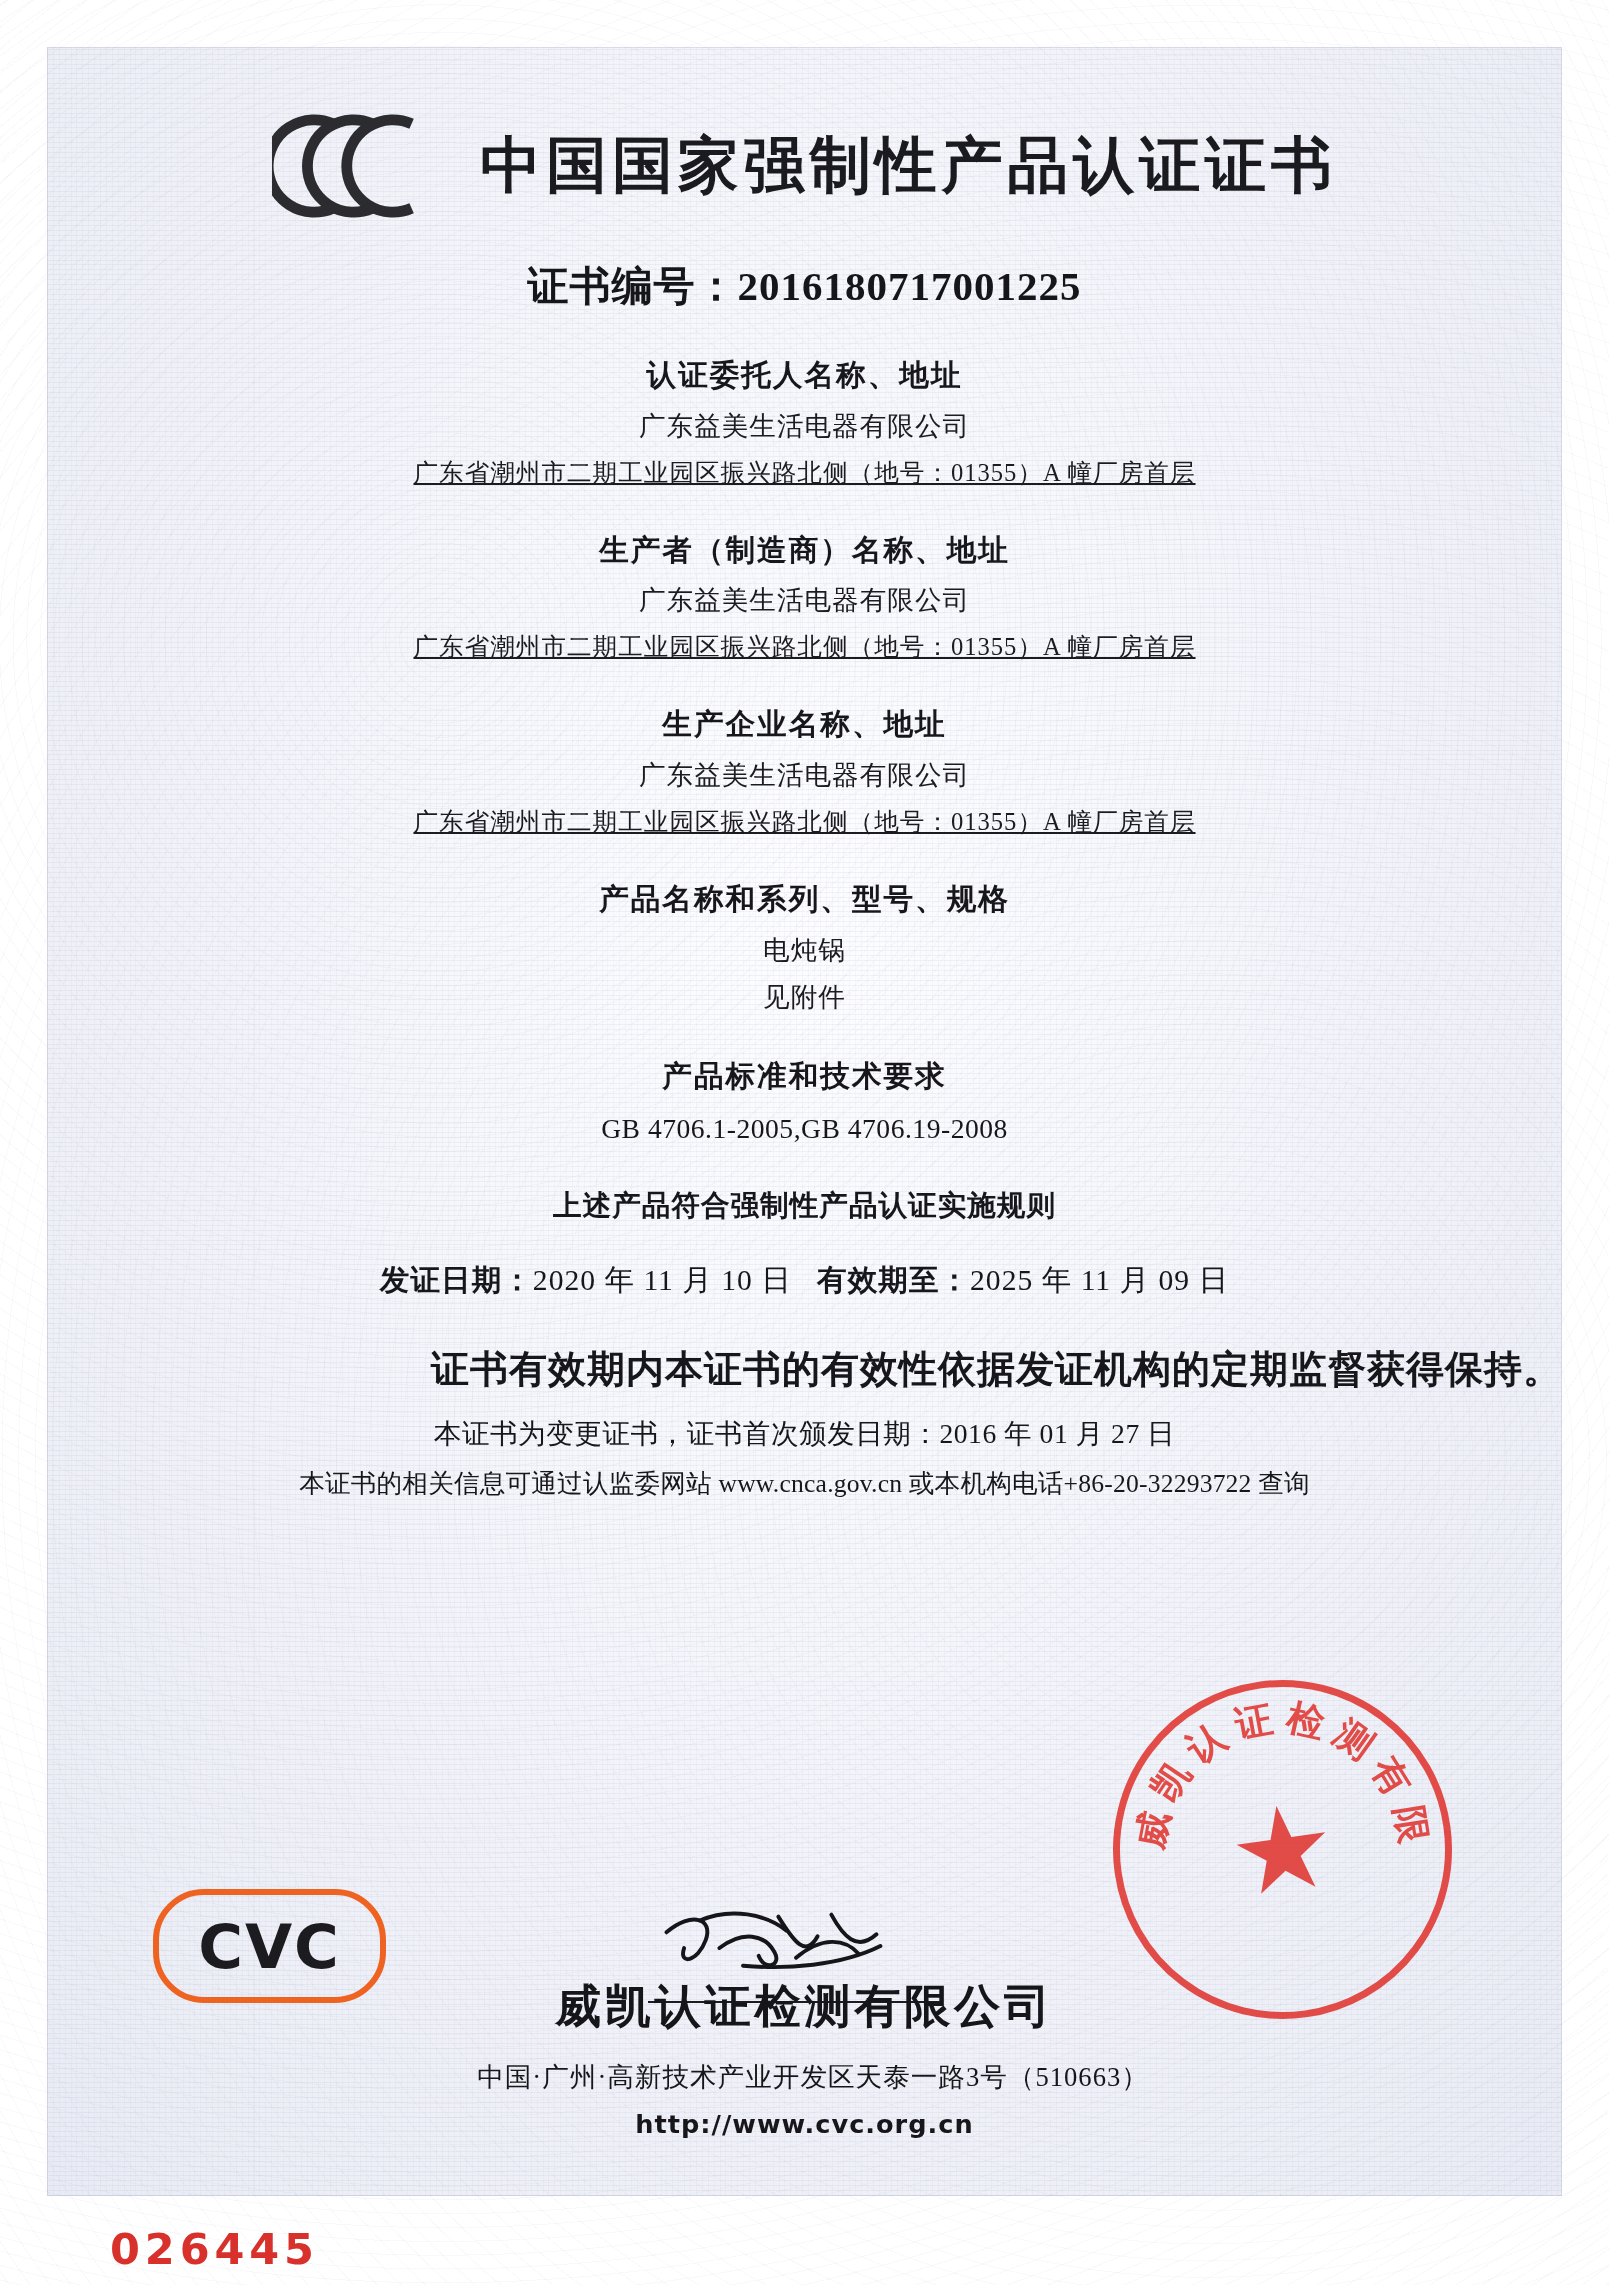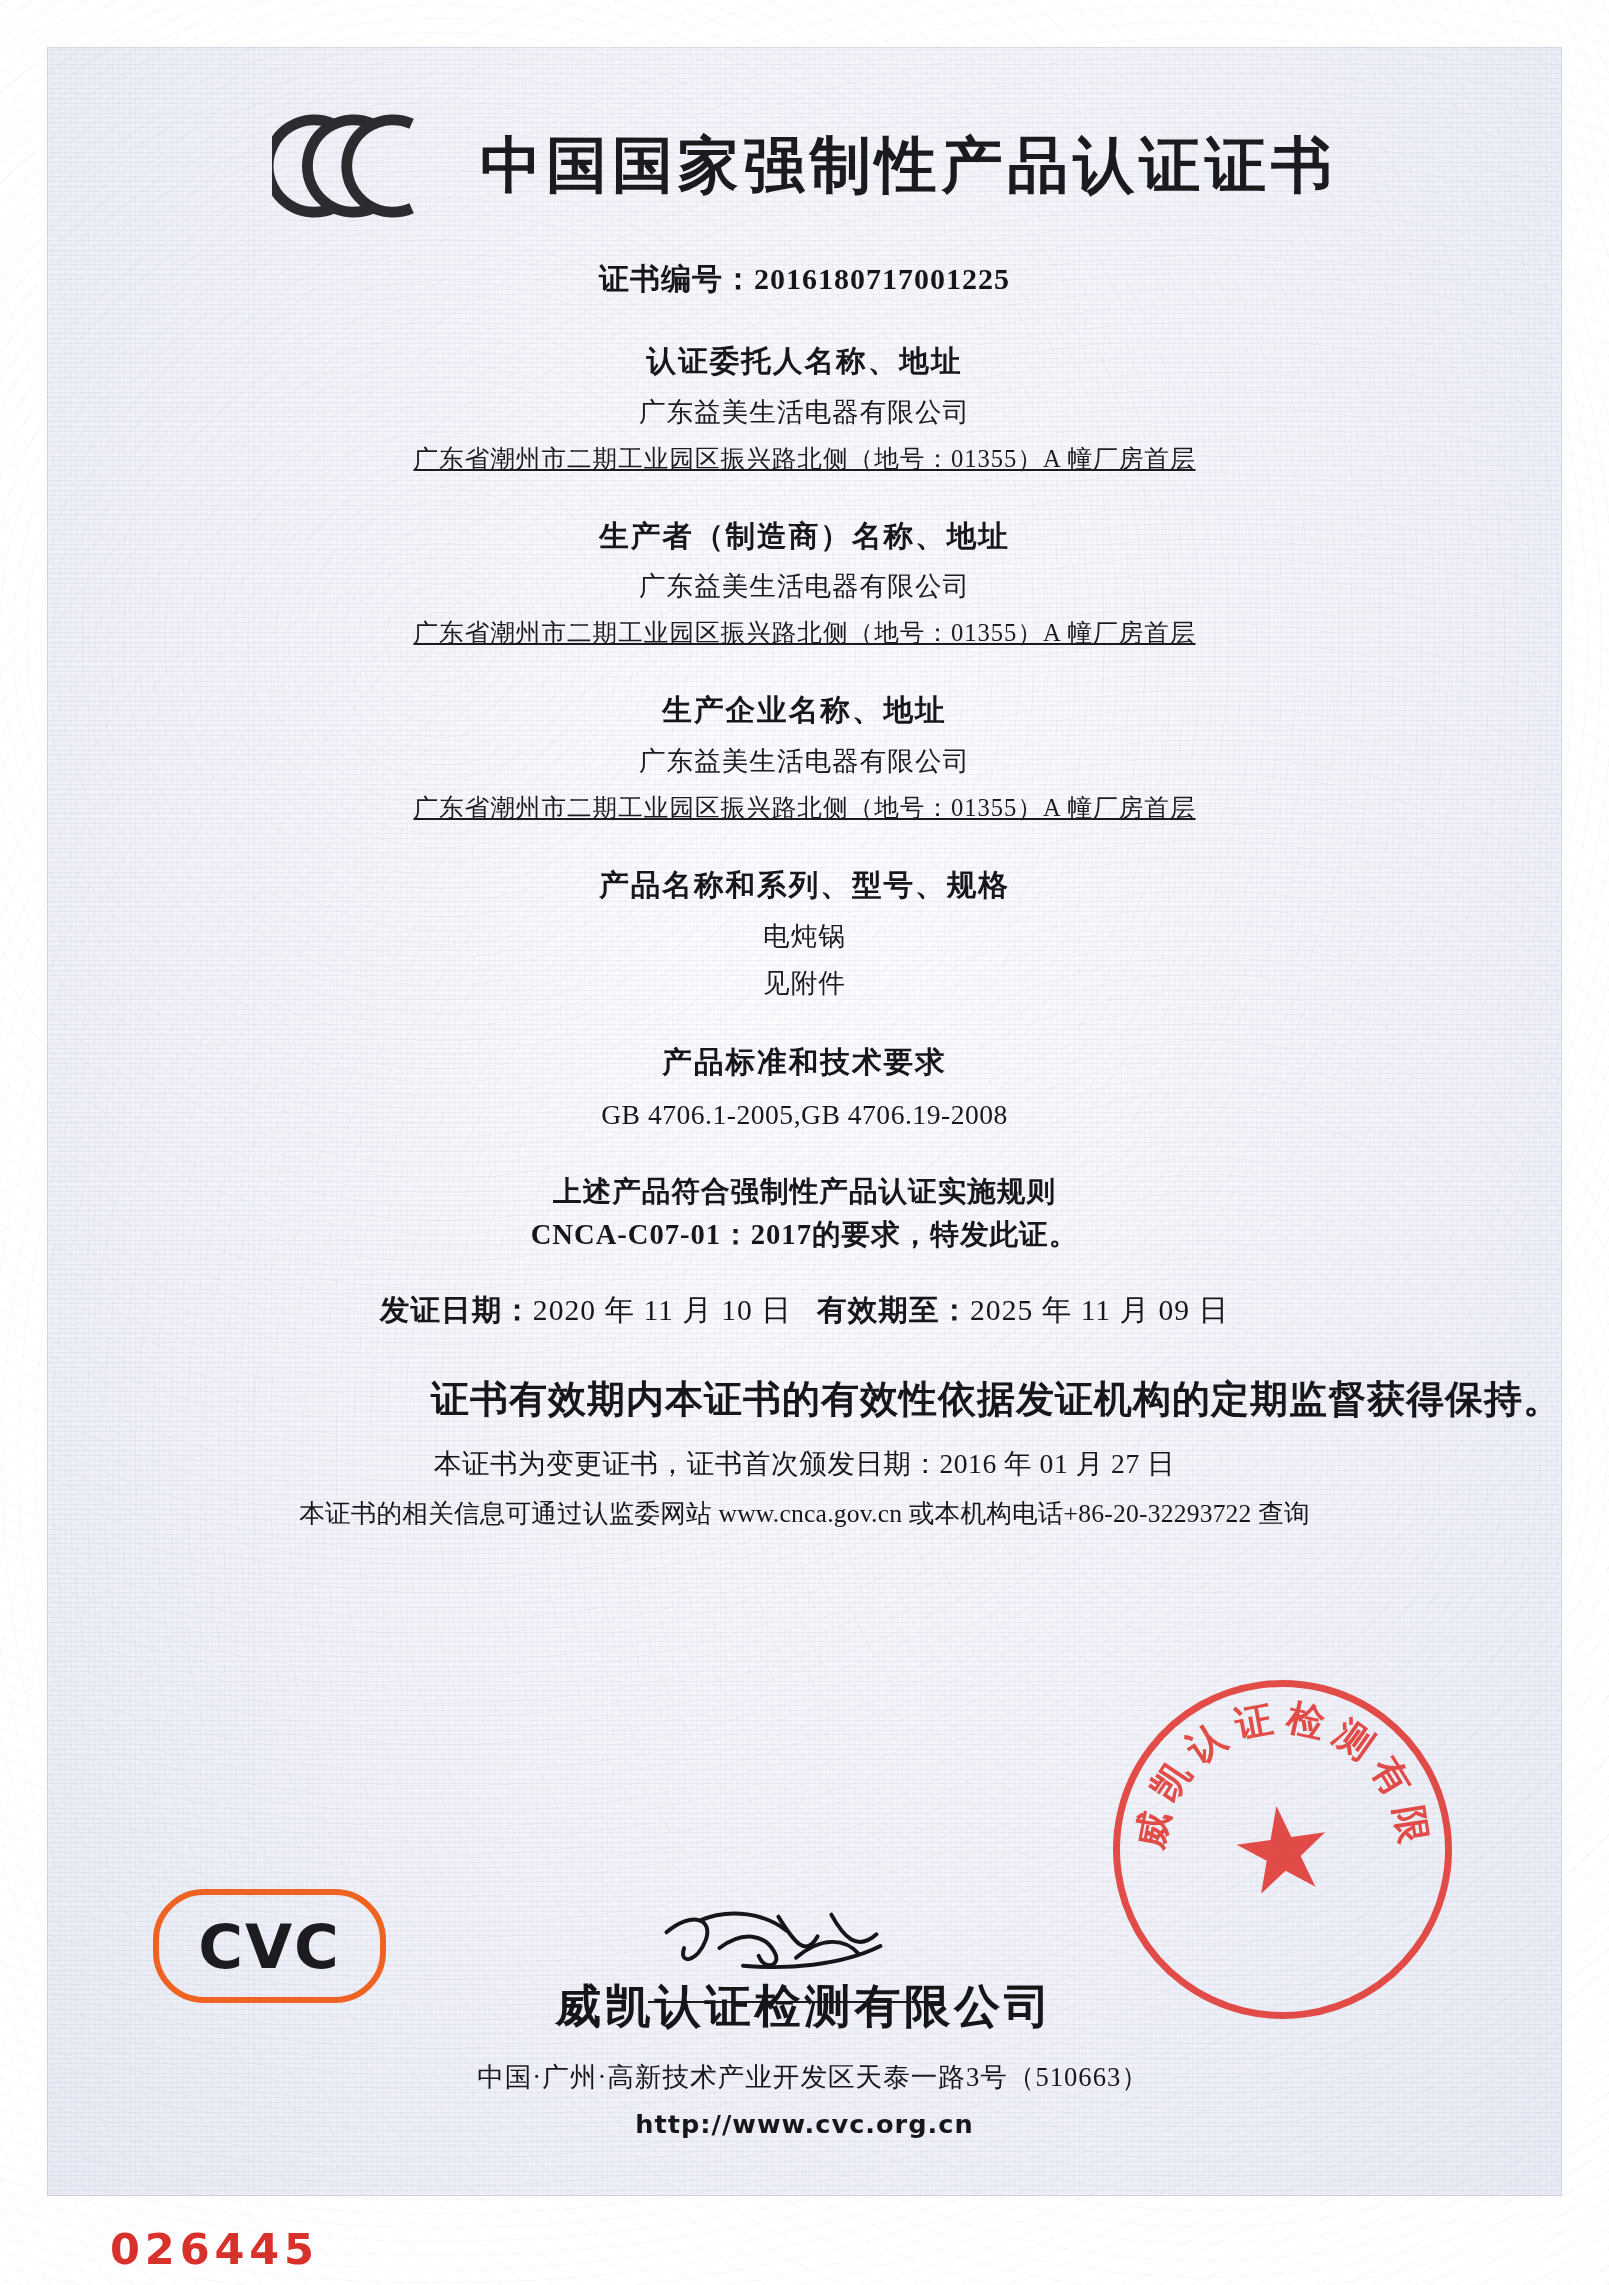--- a/index.html
+++ b/index.html
@@ -82,21 +82,21 @@
     font-weight: bold;
     letter-spacing: 4.9px;
     color: #1b1b1f;
     font-family: "DejaVu Sans", "Liberation Sans", sans-serif;
     white-space: nowrap;
   }
 
   .cert-no {
     margin-top: 35px;
     text-align: center;
-    font-size: 30px;
+    font-size: 41px;
     font-weight: bold;
     color: #16161a;
     letter-spacing: 1px;
   }
 
   .block { margin-top: 41px; text-align: center; }
   .block-title {
     font-size: 29.6px;
     font-weight: bold;
     color: #17171b;
@@ -317,23 +317,20 @@
     <div class="block-line">见附件</div>
   </div>
 
   <div class="block">
     <div class="block-title">产品标准和技术要求</div>
     <div class="std-values">GB 4706.1-2005,GB 4706.19-2008</div>
   </div>
 
   <div class="statement">
     <div>上述产品符合强制性产品认证实施规则</div>
-    <div>
-      <span class="rule">CNCA-C07-01：</span><span class="rule">2017</span><span>的要求，特发此证。</span>
-    </div>
   </div>
 
   <div class="dates">
     <b>发证日期：</b><span>2020 年 11 月 10 日</span>&nbsp;&nbsp;&nbsp;<b>有效期至：</b><span>2025 年 11 月 09 日</span>
   </div>
 
   <div class="validity-note">证书有效期内本证书的有效性依据发证机构的定期监督获得保持。</div>
   <div class="change-note">本证书为变更证书，证书首次颁发日期：2016 年 01 月 27 日</div>
   <div class="query-note">本证书的相关信息可通过认监委网站 www.cnca.gov.cn 或本机构电话+86-20-32293722 查询</div>
 

